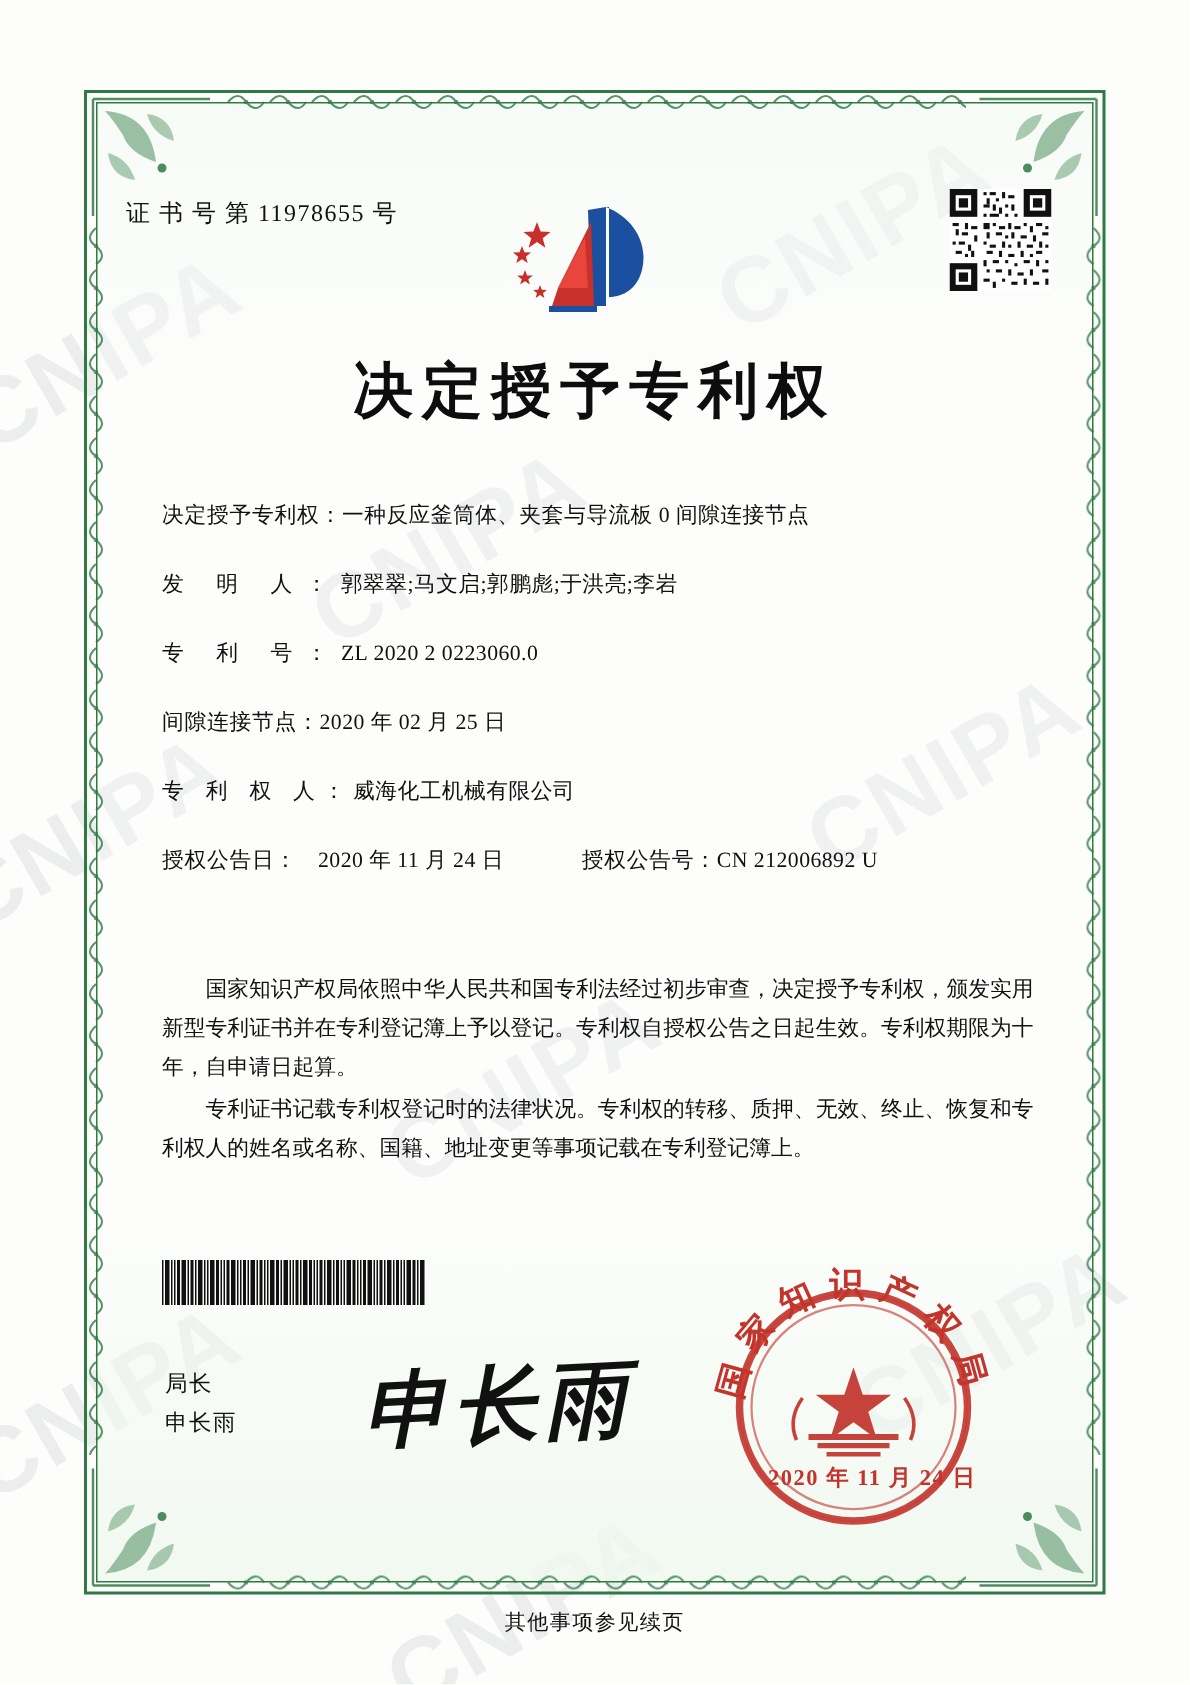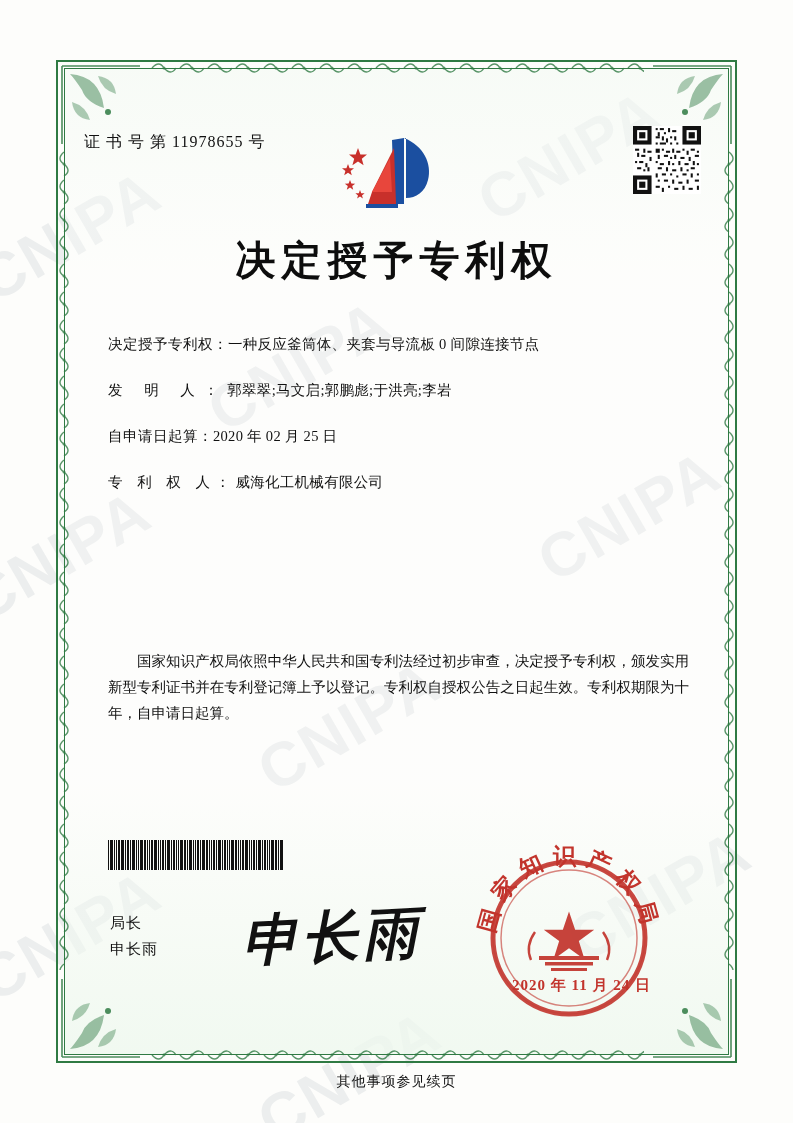--- a/index.html
+++ b/index.html
@@ -158,20 +158,21 @@
 
   .paragraphs {
     position: absolute;
     left: 44px;
     right: 40px;
     top: 580px;
     font-size: 14.5px;
     line-height: 26px;
     color: #111;
     text-align: justify;
+    font-family: Liberation Mono, monospace;
   }
   .paragraphs p {
     margin: 0 0 2px 0;
     text-indent: 2em;
   }
 
   .barcode {
     position: absolute;
     left: 44px;
     top: 772px;
@@ -446,29 +447,36 @@
     <div class="title">决定授予专利权</div>
 
     <div class="fields">
       <div class="field-row">
         <span class="fl">决定授予专利权：</span><span class="fv">一种反应釜筒体、夹套与导流板 0 间隙连接节点</span>
       </div>
       <div class="field-row">
         <span class="fl sp5">发 明 人：</span><span class="fv">郭翠翠;马文启;郭鹏彪;于洪亮;李岩</span>
       </div>
       <div class="field-row">
-        <span class="fl">自申请日起算：</span><span class="fv">2020 年 02 月 25 日</span>
+        <span class="fl sp5">专 利 号：</span><span class="fv">ZL 2020 2 0223060.0</span>
+      </div>
+      <div class="field-row">
+        <span class="fl">间隙连接节点：</span><span class="fv">2020 年 02 月 25 日</span>
       </div>
       <div class="field-row">
         <span class="fl sp4">专 利 权 人：</span><span class="fv">威海化工机械有限公司</span>
       </div>
+      <div class="field-row">
+        <span class="fl">授权公告日：</span><span class="fv">2020 年 11 月 24 日</span><span class="second-label">授权公告号：</span><span class="fv">CN 212006892 U</span>
+      </div>
     </div>
 
     <div class="paragraphs">
       <p>国家知识产权局依照中华人民共和国专利法经过初步审查，决定授予专利权，颁发实用新型专利证书并在专利登记簿上予以登记。专利权自授权公告之日起生效。专利权期限为十年，自申请日起算。</p>
+      <p>专利证书记载专利权登记时的法律状况。专利权的转移、质押、无效、终止、恢复和专利权人的姓名或名称、国籍、地址变更等事项记载在专利登记簿上。</p>
     </div>
 
     <div class="barcode">
       <i style="width:1px"></i>
         <i style="width:3px"></i>
         <i style="width:1px"></i>
         <i style="width:1px"></i>
         <i style="width:2px"></i>
       <i style="width:3px"></i>
         <i style="width:1px"></i>

